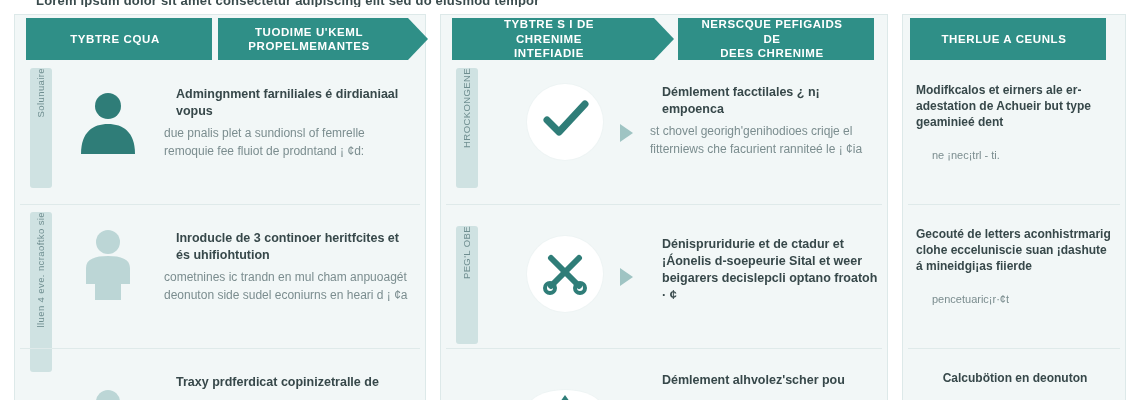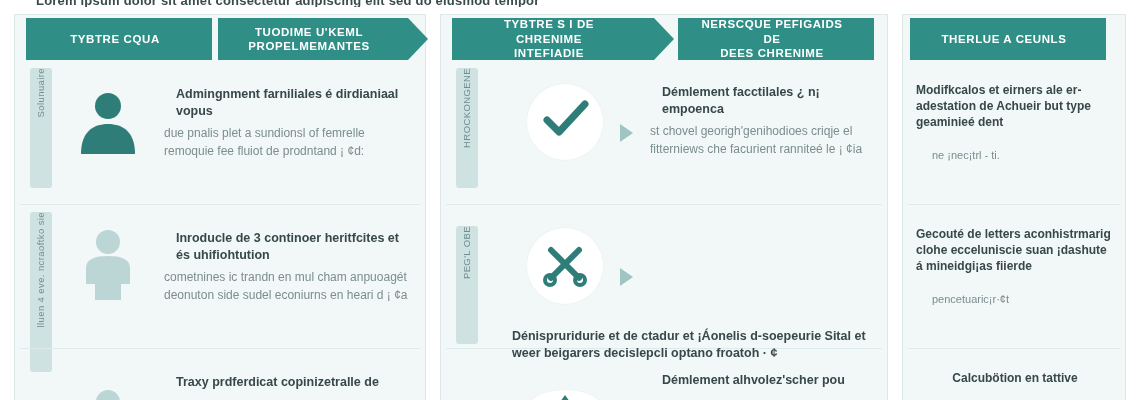--- a/index.html
+++ b/index.html
@@ -130,21 +130,21 @@
   #lrow-1 { top: 72px; }
   #lrow-2 { top: 216px; }
   #lrow-3 { top: 360px; }
 
   #lsep-1 { left: 20px; top: 204px; width: 400px; }
   #lsep-2 { left: 20px; top: 348px; width: 400px; }
 
   
   .mrow { left: 490px; width: 392px; height: 128px; }
   #mrow-1 { top: 72px; }
-  #mrow-2 { top: 216px; flex-direction: column; }
+  #mrow-2 { top: 224px; }
   #mrow-3 { top: 360px; }
 
   #msep-1 { left: 446px; top: 204px; width: 436px; }
   #msep-2 { left: 446px; top: 348px; width: 436px; }
 
   
   .rrow { left: 916px; width: 198px; justify-content: center; }
   #rrow-1 { top: 82px; }
   #rrow-2 { top: 226px; }
   #rrow-3 { top: 370px; }
@@ -374,18 +374,18 @@
     </div>
   </div>
   <div class="row rrow" id="rrow-2">
     <div class="rtxt">
       <p class="head">Gecouté de letters aconhistrmarig clohe ecceluniscie suan ¡dashute á mineidgi¡as fiierde</p>
       <p class="body">pencetuaric¡r·¢t</p>
     </div>
   </div>
   <div class="row rrow" id="rrow-3">
     <div class="rtxt">
-      <p class="head">Calcubötion en tattive</p>
+      <p class="head">Calcubötion en deonuton</p>
       <p class="body"></p>
     </div>
   </div>
 
 </div>
 
 </body></html>

